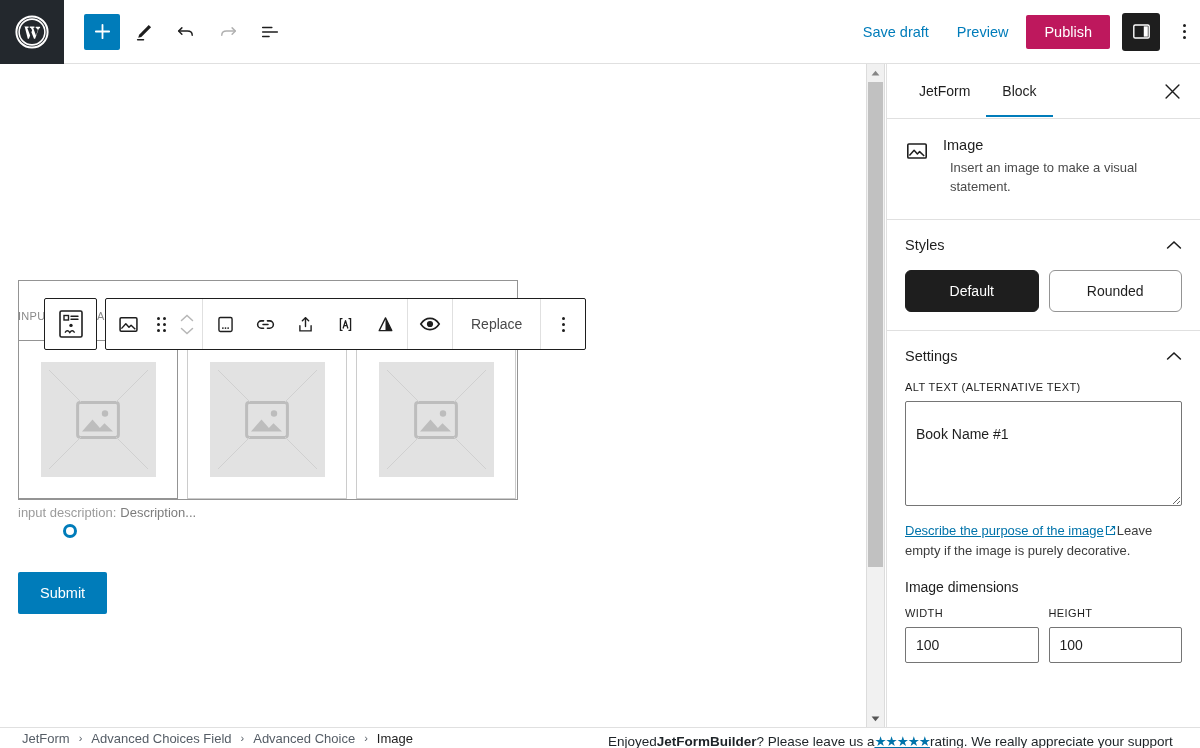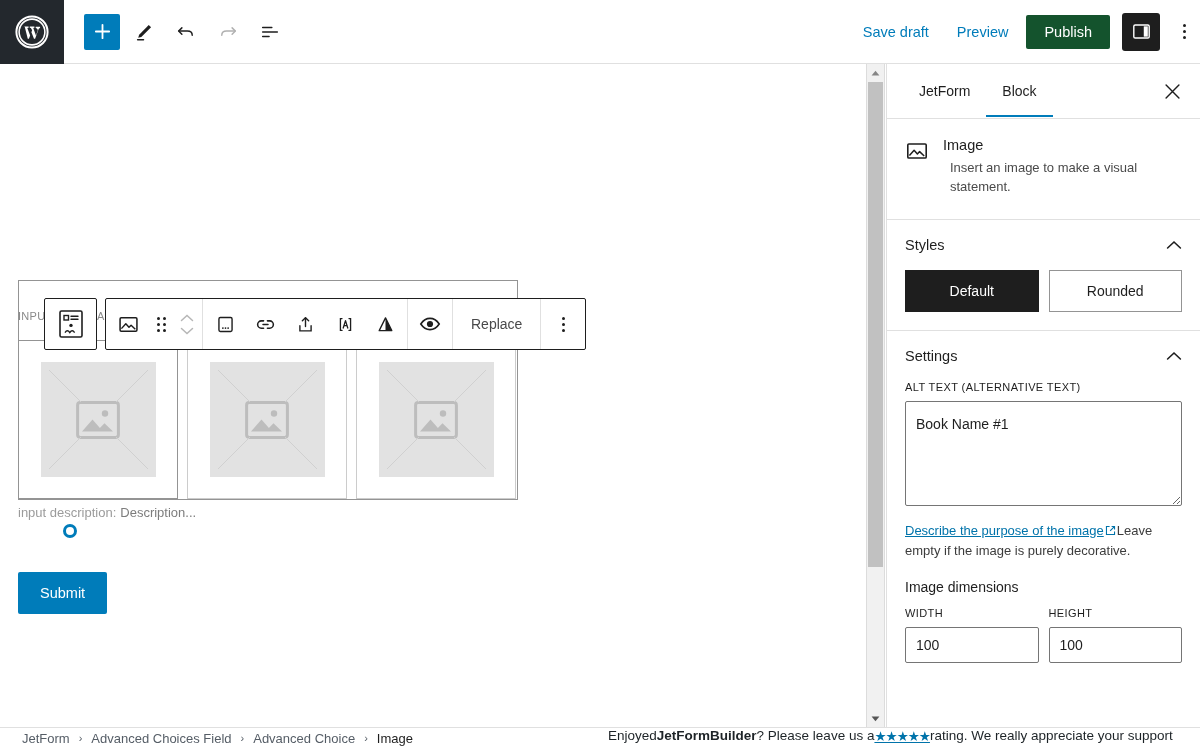--- a/index.html
+++ b/index.html
@@ -47,21 +47,21 @@
   .tb-right {
     margin-left: auto;
     display: flex; align-items: center; gap: 8px;
     padding-right: 0;
   }
   .tb-link {
     color: #007cba; font-size: 14.5px;
     padding: 6px 10px; cursor: pointer; white-space: nowrap;
   }
   .tb-publish {
-    background: #14532d; color: #fff;
+    background: #be185d; color: #fff;
     font-size: 14.5px; padding: 9px 18px;
     border-radius: 2px; cursor: pointer;
     border: none;
     font-family: "Liberation Sans", sans-serif;
   }
   .tb-sidebar-toggle {
     width: 38px; height: 38px;
     background: #1e1e1e; border-radius: 3px;
     display: flex; align-items: center; justify-content: center;
     cursor: pointer;
@@ -285,37 +285,37 @@
   .sb-chev { margin-left: auto; }
   .sb-section-body { padding: 0 18px 18px 18px; }
   .sb-divider { border-bottom: 1px solid #e0e0e0; }
   .style-row { display: flex; gap: 10px; }
   .style-btn {
     flex: 1; height: 42px;
     display: flex; align-items: center; justify-content: center;
     font-size: 14px;
     border: 1px solid #949494;
     background: #fff; color: #1e1e1e;
-    border-radius: 0; cursor: pointer;
+    border-radius: 6px; cursor: pointer;
     font-family: "Liberation Sans", sans-serif;
   }
   .style-btn.active {
     background: #1e1e1e; color: #fff; border-color: #1e1e1e;
   }
   .field-label {
     font-size: 11px; letter-spacing: .4px;
     color: #1e1e1e; text-transform: uppercase;
     display: block; margin-bottom: 8px;
   }
   .alt-textarea {
     width: 100%; height: 105px;
     border: 1px solid #757575;
     border-radius: 2px;
     font-size: 14px;
-    padding: 14px 10px;
+    padding: 24px 10px;
     color: #1e1e1e;
     resize: vertical;
     font-family: "Liberation Sans", sans-serif;
     background: #fff;
   }
   .alt-help {
     margin-top: 11px;
     font-size: 13px; color: #3c3c3c; line-height: 1.5;
   }
   .alt-help a {
@@ -346,21 +346,21 @@
     display: flex; align-items: center; gap: 9px;
     padding-left: 22px;
     font-size: 13px; color: #555d66;
   }
   .bc-item { cursor: pointer; white-space: nowrap; }
   .bc-item.current { color: #1e1e1e; cursor: default; }
   .bc-sep { color: #555d66; font-size: 11px; }
   .rating-note {
     position: absolute;
     left: 608px; top: 0; height: 21px;
-    display: flex; align-items: flex-start;
+    display: flex; align-items: flex-end;
     font-size: 13.5px; color: #1d2327;
     white-space: nowrap;
     overflow: hidden;
     width: 592px;
   }
   .rating-note b { font-weight: bold; }
   .stars { color: #0073aa; text-decoration: underline; letter-spacing: -1px; cursor: pointer; }
 </style>
 </head>
 <body>

